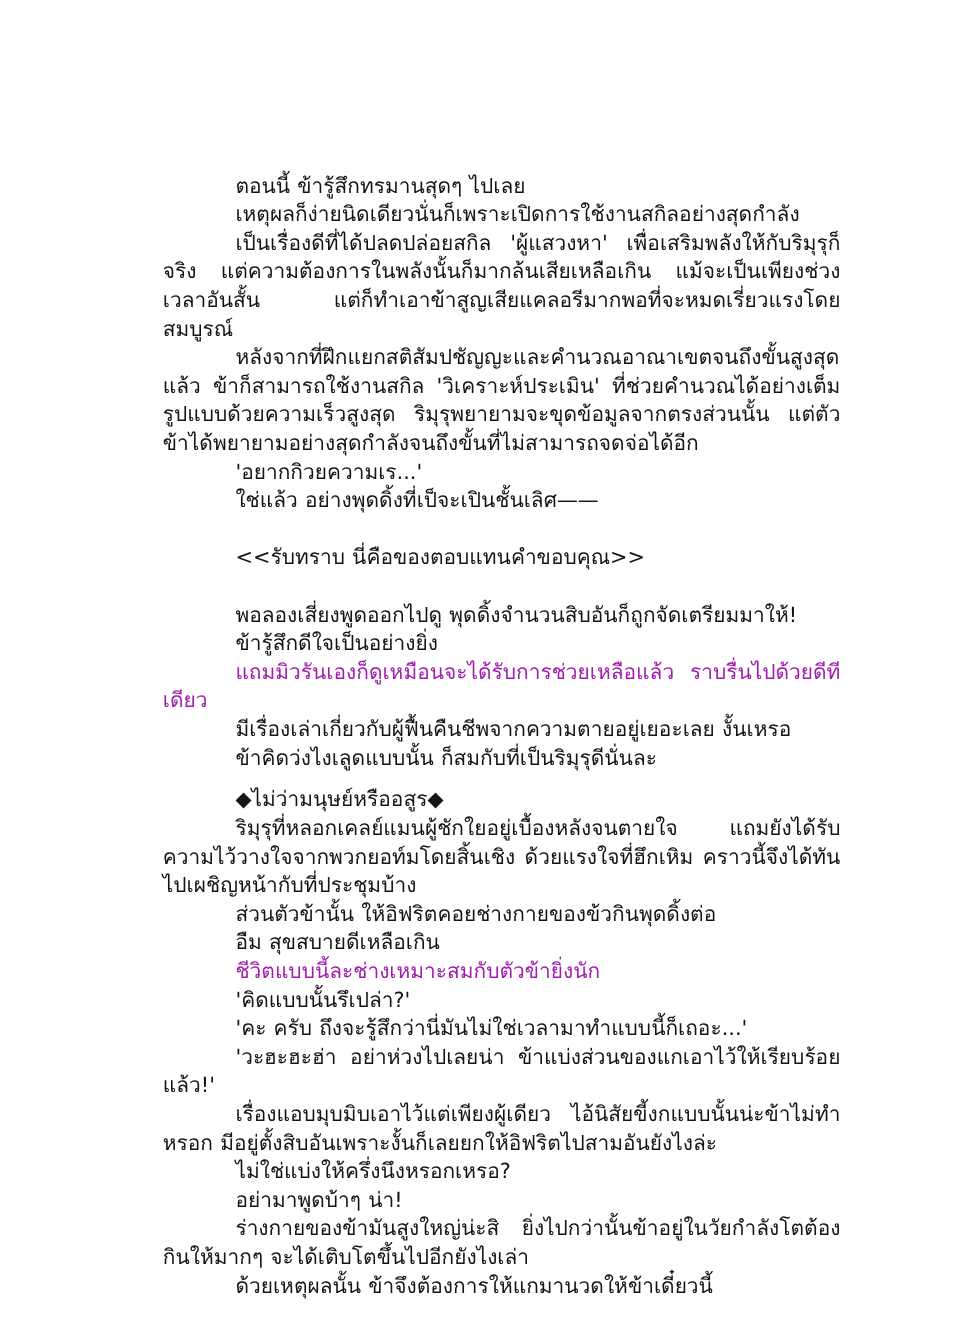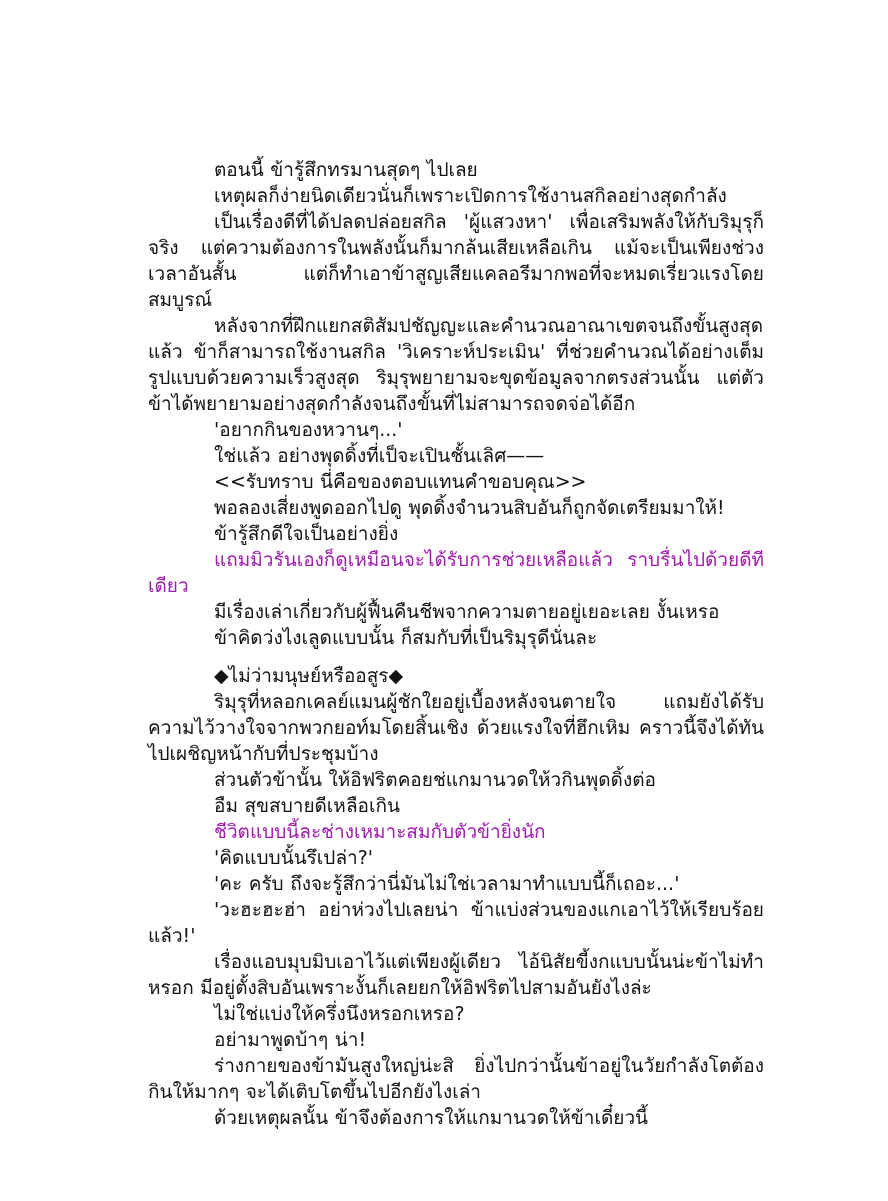--- a/index.html
+++ b/index.html
@@ -27,44 +27,44 @@
     margin: 0;
     padding: 0;
     font-size: 19px;
     line-height: 26px;
     color: #141414;
     text-align: justify;
     text-align-last: left;
     text-indent: 66px;
     word-spacing: 0.5px;
   }
-  .para.gap { }
+  .para.gap { margin-top: 26px; }
   .para.gap-sm { margin-top: 12px; }
   .para.heading { font-weight: 400; }
 </style>
 </head>
 <body style="background: rgb(255, 255, 255);">
 
 <div class="page">
   <div class="text-block">
       <p class="para" style="color: rgb(20, 20, 20);">ตอนนี้ ข้ารู้สึกทรมานสุดๆ ไปเลย</p>
       <p class="para" style="color: rgb(20, 20, 20);">เหตุผลก็ง่ายนิดเดียวนั่นก็เพราะเปิดการใช้งานสกิลอย่างสุดกำลัง</p>
       <p class="para" style="color: rgb(20, 20, 20);">เป็นเรื่องดีที่ได้ปลดปล่อยสกิล 'ผู้แสวงหา' เพื่อเสริมพลังให้กับริมุรุก็จริง แต่ความต้องการในพลังนั้นก็มากล้นเสียเหลือเกิน แม้จะเป็นเพียงช่วงเวลาอันสั้น แต่ก็ทำเอาข้าสูญเสียแคลอรีมากพอที่จะหมดเรี่ยวแรงโดยสมบูรณ์</p>
       <p class="para" style="color: rgb(20, 20, 20);">หลังจากที่ฝึกแยกสติสัมปชัญญะและคำนวณอาณาเขตจนถึงขั้นสูงสุดแล้ว ข้าก็สามารถใช้งานสกิล 'วิเคราะห์ประเมิน' ที่ช่วยคำนวณได้อย่างเต็มรูปแบบด้วยความเร็วสูงสุด ริมุรุพยายามจะขุดข้อมูลจากตรงส่วนนั้น แต่ตัวข้าได้พยายามอย่างสุดกำลังจนถึงขั้นที่ไม่สามารถจดจ่อได้อีก</p>
-      <p class="para" style="color: rgb(20, 20, 20);">'อยากกินของหวานๆ...'</p>
+      <p class="para" style="color: rgb(20, 20, 20);">'อยากกิวยความเร...'</p>
       <p class="para" style="color: rgb(20, 20, 20);">ใช่แล้ว อย่างพุดดิ้งที่เป็จะเปินชั้นเลิศ——</p>
       <p class="para gap" style="color: rgb(20, 20, 20);">&lt;&lt;รับทราบ นี่คือของตอบแทนคำขอบคุณ&gt;&gt;</p>
       <p class="para gap" style="color: rgb(20, 20, 20);">พอลองเสี่ยงพูดออกไปดู พุดดิ้งจำนวนสิบอันก็ถูกจัดเตรียมมาให้!</p>
       <p class="para" style="color: rgb(20, 20, 20);">ข้ารู้สึกดีใจเป็นอย่างยิ่ง</p>
       <p class="para" style="color: #a21caf;">แถมมิวรันเองก็ดูเหมือนจะได้รับการช่วยเหลือแล้ว ราบรื่นไปด้วยดีทีเดียว</p>
       <p class="para" style="color: rgb(20, 20, 20);">มีเรื่องเล่าเกี่ยวกับผู้ฟื้นคืนชีพจากความตายอยู่เยอะเลย งั้นเหรอ</p>
       <p class="para" style="color: rgb(20, 20, 20);">ข้าคิดว่งไงเลูดแบบนั้น ก็สมกับที่เป็นริมุรุดีนั่นละ</p>
       <p class="para heading gap-sm" style="color: rgb(20, 20, 20);">◆ไม่ว่ามนุษย์หรืออสูร◆</p>
       <p class="para" style="color: rgb(20, 20, 20);">ริมุรุที่หลอกเคลย์แมนผู้ชักใยอยู่เบื้องหลังจนตายใจ แถมยังได้รับความไว้วางใจจากพวกยอท์มโดยสิ้นเชิง ด้วยแรงใจที่ฮึกเหิม คราวนี้จึงได้ทันไปเผชิญหน้ากับที่ประชุมบ้าง</p>
-      <p class="para" style="color: rgb(20, 20, 20);">ส่วนตัวข้านั้น ให้อิฟริตคอยช่แกมานวดให้วกินพุดดิ้งต่อ</p>
+      <p class="para" style="color: rgb(20, 20, 20);">ส่วนตัวข้านั้น ให้อิฟริตคอยช่างกายของข้วกินพุดดิ้งต่อ</p>
       <p class="para" style="color: rgb(20, 20, 20);">อืม สุขสบายดีเหลือเกิน</p>
       <p class="para" style="color: #a21caf;">ชีวิตแบบนี้ละช่างเหมาะสมกับตัวข้ายิ่งนัก</p>
       <p class="para" style="color: rgb(20, 20, 20);">'คิดแบบนั้นรึเปล่า?'</p>
       <p class="para" style="color: rgb(20, 20, 20);">'คะ ครับ ถึงจะรู้สึกว่านี่มันไม่ใช่เวลามาทำแบบนี้ก็เถอะ...'</p>
       <p class="para" style="color: rgb(20, 20, 20);">'วะฮะฮะฮ่า อย่าห่วงไปเลยน่า ข้าแบ่งส่วนของแกเอาไว้ให้เรียบร้อยแล้ว!'</p>
       <p class="para" style="color: rgb(20, 20, 20);">เรื่องแอบมุบมิบเอาไว้แต่เพียงผู้เดียว ไอ้นิสัยขี้งกแบบนั้นน่ะข้าไม่ทำหรอก มีอยู่ตั้งสิบอันเพราะงั้นก็เลยยกให้อิฟริตไปสามอันยังไงล่ะ</p>
       <p class="para" style="color: rgb(20, 20, 20);">ไม่ใช่แบ่งให้ครึ่งนึงหรอกเหรอ?</p>
       <p class="para" style="color: rgb(20, 20, 20);">อย่ามาพูดบ้าๆ น่า!</p>
       <p class="para" style="color: rgb(20, 20, 20);">ร่างกายของข้ามันสูงใหญ่น่ะสิ ยิ่งไปกว่านั้นข้าอยู่ในวัยกำลังโตต้องกินให้มากๆ จะได้เติบโตขึ้นไปอีกยังไงเล่า</p>
       <p class="para" style="color: rgb(20, 20, 20);">ด้วยเหตุผลนั้น ข้าจึงต้องการให้แกมานวดให้ข้าเดี๋ยวนี้</p>

